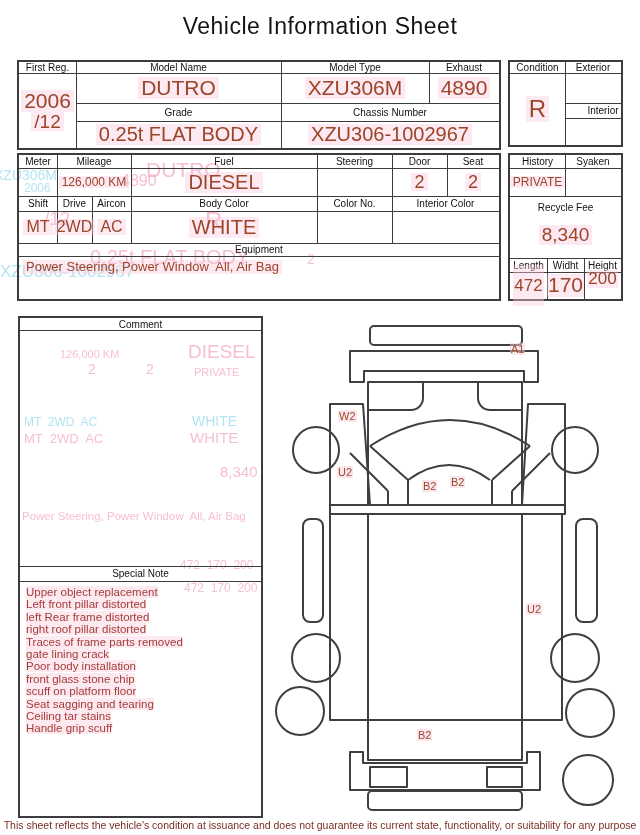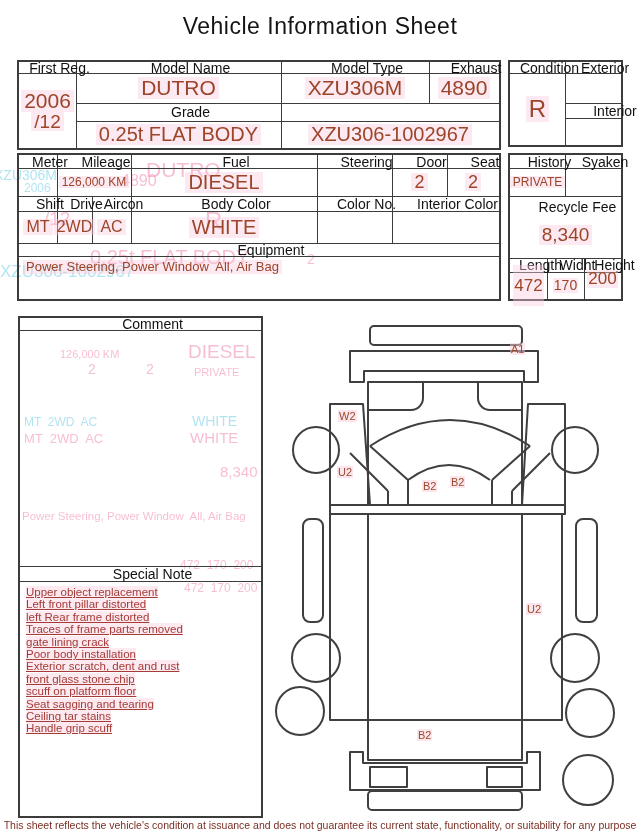--- a/index.html
+++ b/index.html
@@ -1,36 +1,36 @@
 <!DOCTYPE html>
 <html><head>
 <meta charset="utf-8">
 <style>
   html,body{margin:0;padding:0;background:#fff;}
   .sheet{position:relative;width:640px;height:835px;background:#ffffff;
          font-family:"Liberation Sans","DejaVu Sans",sans-serif;color:#1a1a1a;overflow:hidden;}
   .bx{position:absolute;border:2px solid #3c3c3c;box-sizing:border-box;}
   .ln{position:absolute;background:#3c3c3c;}
   .lab{position:absolute;display:flex;align-items:center;justify-content:center;
-       font-size:14px;color:#111;white-space:nowrap;padding-left:12px;}
+       font-size:10px;color:#111;white-space:nowrap;}
   .cv{position:absolute;display:flex;align-items:center;justify-content:center;
       color:#9c4529;white-space:nowrap;}
   .left{justify-content:flex-start;}
   .hlt{background:rgba(249,203,221,.42);padding:0 3px;line-height:1.05;white-space:pre;}
   .title{position:absolute;left:0;top:13px;width:100%;text-align:center;
          font-size:23px;letter-spacing:.5px;color:#141414;}
   .disc{position:absolute;left:0;top:819px;width:100%;text-align:center;
         font-size:10.5px;color:#7a2e24;}
   .ghost{position:absolute;white-space:pre;line-height:1;pointer-events:none;}
   .gp{color:rgba(240,150,185,.62);}
   .gc{color:rgba(125,210,232,.60);}
   .dlab{position:absolute;font-size:11px;color:#9b4a2c;line-height:1.1;
         background:rgba(249,205,221,.5);padding:0 1px;}
   .notes{position:absolute;left:6px;top:268px;width:230px;}
-  .note-line{font-size:11.5px;line-height:12.4px;color:#a53c38;white-space:nowrap;text-decoration:underline;}
+  .note-line{font-size:11.5px;line-height:12.4px;color:#a53c38;white-space:nowrap;}
   .note-line span{background:rgba(252,211,226,.5);}
   svg{position:absolute;}
 </style>
 </head>
 <body>
 
 <div class="sheet">
 
   <div class="title">Vehicle Information Sheet</div>
 
@@ -79,20 +79,21 @@
         <span class="hlt">XZU306M</span>
       </div>
     <div class="lab" style="left:410px;top:0;width:70px;height:11px">Exhaust</div>
     <div class="cv" style="left:410px;top:11px;width:70px;height:30px;font-size:21px">
         <span class="hlt">4890</span>
       </div>
     <div class="lab" style="left:57px;top:41px;width:205px;height:18px">Grade</div>
     <div class="cv" style="left:57px;top:59px;width:205px;height:27px;font-size:20px">
         <span class="hlt">0.25t FLAT BODY</span>
       </div>
+    <div class="lab" style="left:262px;top:41px;width:218px;height:18px">Chassis Number</div>
     <div class="cv" style="left:262px;top:59px;width:218px;height:27px;font-size:20px">
         <span class="hlt">XZU306-1002967</span>
       </div>
   </div>
 
   <div class="bx" style="left:508px;top:60px;width:115px;height:87px">
     <div class="ln" style="left:55px;top:0;width:1px;height:83px"></div>
     <div class="ln" style="left:0;top:11px;width:111px;height:1px"></div>
     <div class="ln" style="left:55px;top:41px;width:56px;height:1px"></div>
     <div class="ln" style="left:55px;top:56px;width:56px;height:1px"></div>
@@ -178,42 +179,42 @@
     <div class="lab" style="left:0;top:45px;width:111px;height:14px">Recycle Fee</div>
     <div class="cv" style="left:0;top:59px;width:111px;height:42px;font-size:19px">
         <span class="hlt">8,340</span>
       </div>
     <div class="lab" style="left:0;top:103px;width:37px;height:14px">Length</div>
     <div class="lab" style="left:37px;top:103px;width:37px;height:14px">Widht</div>
     <div class="lab" style="left:74px;top:103px;width:37px;height:14px">Height</div>
     <div class="cv" style="left:0;top:117px;width:37px;height:27px;font-size:17px">
         <span class="hlt" style="padding:12px 1px">472</span>
       </div>
-    <div class="cv" style="left:37px;top:117px;width:37px;height:27px;font-size:14px">
+    <div class="cv" style="left:37px;top:117px;width:37px;height:27px;font-size:21px">
         <span class="hlt" style="padding:0 1px">170</span>
       </div>
     <div class="cv" style="left:74px;top:117px;width:37px;height:14px;font-size:17px">
         <span class="hlt" style="padding:0 1px">200</span>
       </div>
   </div>
 
   <div class="bx" style="left:18px;top:316px;width:245px;height:502px">
     <div class="ln" style="left:0;top:12px;width:241px;height:1px"></div>
     <div class="ln" style="left:0;top:248px;width:241px;height:1px"></div>
     <div class="ln" style="left:0;top:263px;width:241px;height:1px"></div>
     <div class="lab" style="left:0;top:0;width:241px;height:12px">Comment</div>
     <div class="lab" style="left:0;top:248px;width:241px;height:15px">Special Note</div>
     <div class="notes">
       <div class="note-line"><span>Upper object replacement</span></div>
       <div class="note-line"><span>Left front pillar distorted</span></div>
       <div class="note-line"><span>left Rear frame distorted</span></div>
+      <div class="note-line"><span>right roof pillar distorted</span></div>
       <div class="note-line"><span>Traces of frame parts removed</span></div>
       <div class="note-line"><span>gate lining crack</span></div>
       <div class="note-line"><span>Poor body installation</span></div>
-      <div class="note-line"><span>Exterior scratch, dent and rust</span></div>
       <div class="note-line"><span>front glass stone chip</span></div>
       <div class="note-line"><span>scuff on platform floor</span></div>
       <div class="note-line"><span>Seat sagging and tearing</span></div>
       <div class="note-line"><span>Ceiling tar stains</span></div>
       <div class="note-line"><span>Handle grip scuff</span></div>
     </div>
   </div>
 
   <svg style="left:270px;top:315px" width="370" height="510" viewBox="0 0 370 510">
     <g fill="none" stroke="#3f3f3f" stroke-width="2" stroke-linejoin="round">

